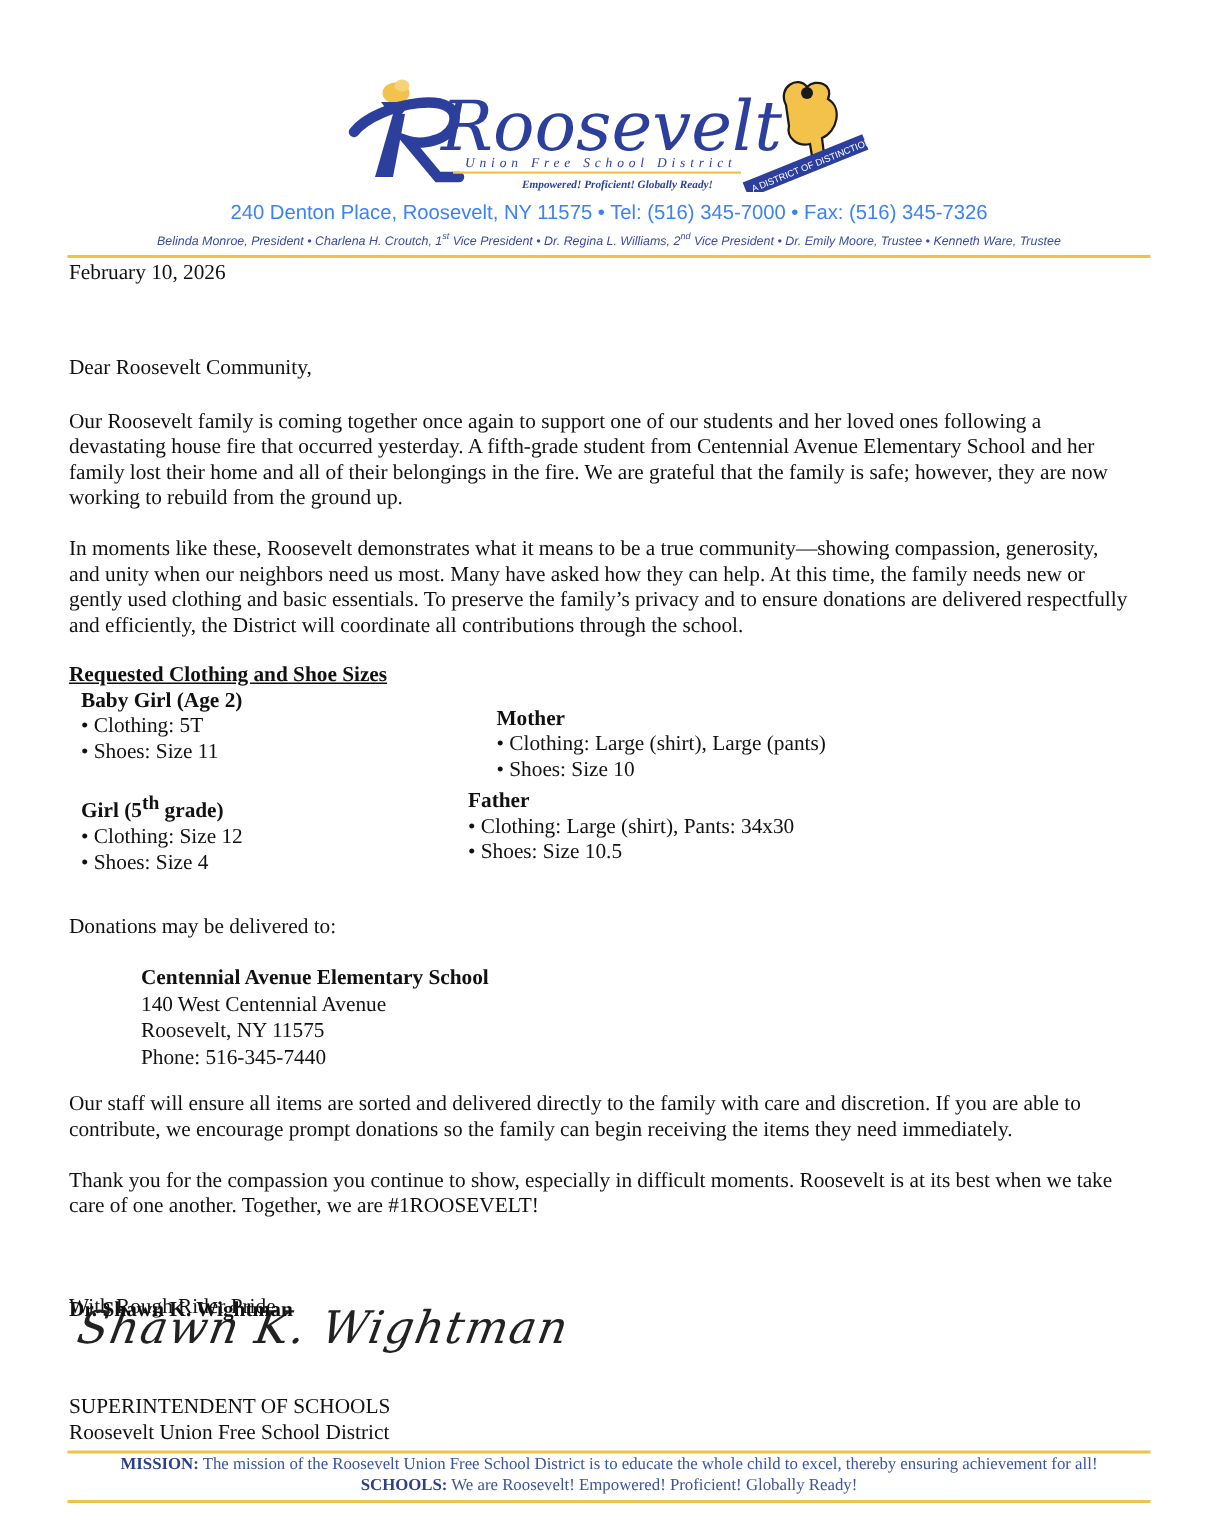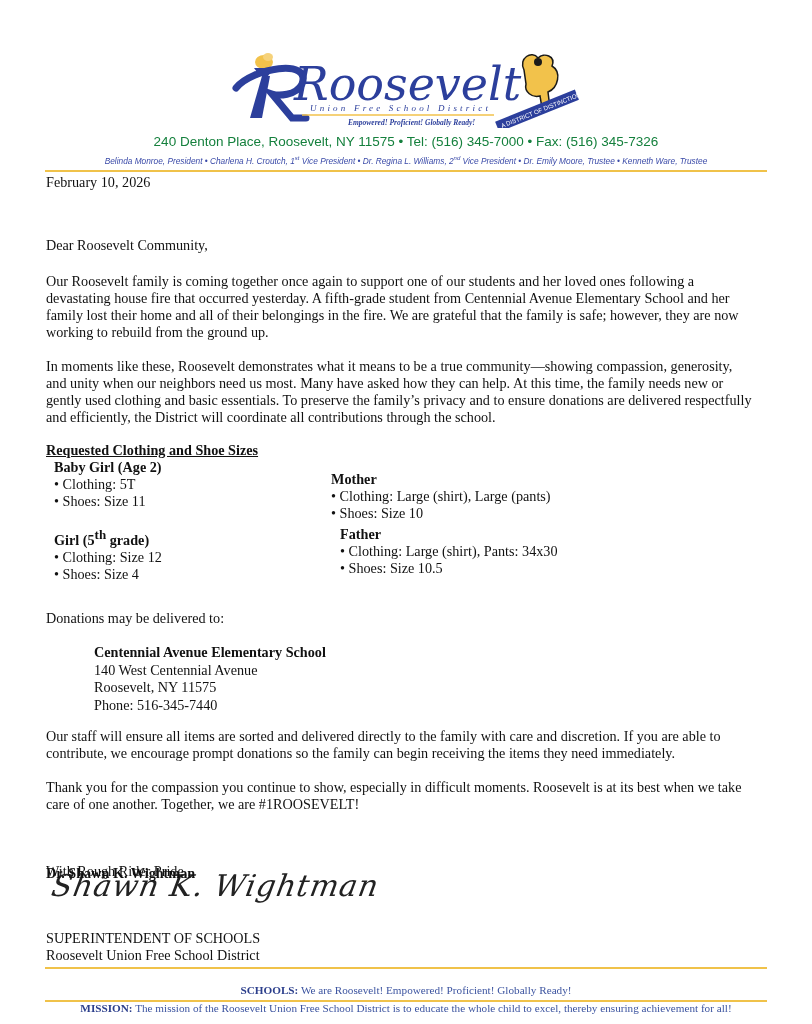--- a/index.html
+++ b/index.html
@@ -1,21 +1,21 @@
 <!DOCTYPE html>
 <html><head>
 <meta charset="utf-8">
 <style>
   html, body { margin:0; padding:0; }
   body { width:812px; height:1024px; background:#ffffff; position:relative; overflow:hidden;
          font-family:"Liberation Serif", serif; color:#111; }
   .page { position:absolute; left:0; top:0; width:812px; height:1024px; }
   .logo { position:absolute; left:232px; top:48px; width:348px; height:80px; }
   .contact { position:absolute; left:0; width:812px; top:134px; text-align:center;
-             font-family:"Liberation Sans", sans-serif; font-size:13.5px; color:#15803d; }
+             font-family:"Liberation Sans", sans-serif; font-size:13.5px; color:#3b82f6; }
   .board { position:absolute; left:0; width:812px; top:155px; text-align:center;
            font-family:"Liberation Sans", sans-serif; font-size:8.3px; font-style:italic; color:#3a4aa8; }
   .board sup { font-size:6px; }
   .rule { position:absolute; left:45px; width:722px; height:2px; background:#f0c24a; }
   .text { position:absolute; left:46px; font-size:14.2px; line-height:17px; }
   .para { width:710px; }
   .ulhead { font-weight:bold; text-decoration:underline; }
   .sizes-col { position:absolute; font-size:14.2px; line-height:17px; }
   .sizes-col .who { font-weight:bold; }
   .sizes-col sup { font-size:13px; }
@@ -84,21 +84,21 @@
   <div class="sizes-col" style="left:54px; top:526px;">
     <div class="who"><span>Girl (5</span><sup>th</sup><span> grade)</span></div>
     <div>• Clothing: Size 12</div>
     <div>• Shoes: Size 4</div>
   </div>
   <div class="sizes-col" style="left:312px; top:471px;margin-left:19px;">
     <div class="who">Mother</div>
     <div>• Clothing: Large (shirt), Large (pants)</div>
     <div>• Shoes: Size 10</div>
   </div>
-  <div class="sizes-col" style="left:312px; top:526px;margin-left:28px;">
+  <div class="sizes-col" style="left:312px; top:526px;">
     <div class="who">Father</div>
     <div>• Clothing: Large (shirt), Pants: 34x30</div>
     <div>• Shoes: Size 10.5</div>
   </div>
 
   <div class="text" style="top:610px;">Donations may be delivered to:</div>
   <div class="addr">
     <div class="name">Centennial Avenue Elementary School</div>
     <div>140 West Centennial Avenue</div>
     <div>Roosevelt, NY 11575</div>
@@ -108,20 +108,20 @@
   <div class="text para" style="top:728px;">Our staff will ensure all items are sorted and delivered directly to the family with care and discretion. If you are able to contribute, we encourage prompt donations so the family can begin receiving the items they need immediately.</div>
   <div class="text para" style="top:779px;">Thank you for the compassion you continue to show, especially in difficult moments. Roosevelt is at its best when we take care of one another. Together, we are #1ROOSEVELT!</div>
 
   <div class="text" style="top:863px;">With Rough Rider Pride,</div>
   <div class="sig-script">Shawn K. Wightman</div>
   <div class="text" style="top:865px; font-weight:bold;">Dr. Shawn K. Wightman</div>
   <div class="text" style="top:947px;">Roosevelt Union Free School District</div>
   <div class="text" style="top:930px;">SUPERINTENDENT OF SCHOOLS</div>
 
   <div class="rule" style="top:967px; height:2px;"></div>
-  <div class="footer" style="top:970px;margin-top:32px;">
+  <div class="footer" style="top:970px;">
     <b>MISSION:</b><span> The mission of the Roosevelt Union Free School District is to educate the whole child to excel, thereby ensuring achievement for all!</span>
   </div>
   <div class="footer" style="top:984px;">
     <b>SCHOOLS:</b><span> We are Roosevelt! Empowered! Proficient! Globally Ready!</span>
   </div>
   <div class="rule" style="top:1000px; height:2px;"></div>
 </div>
 
 </body></html>

